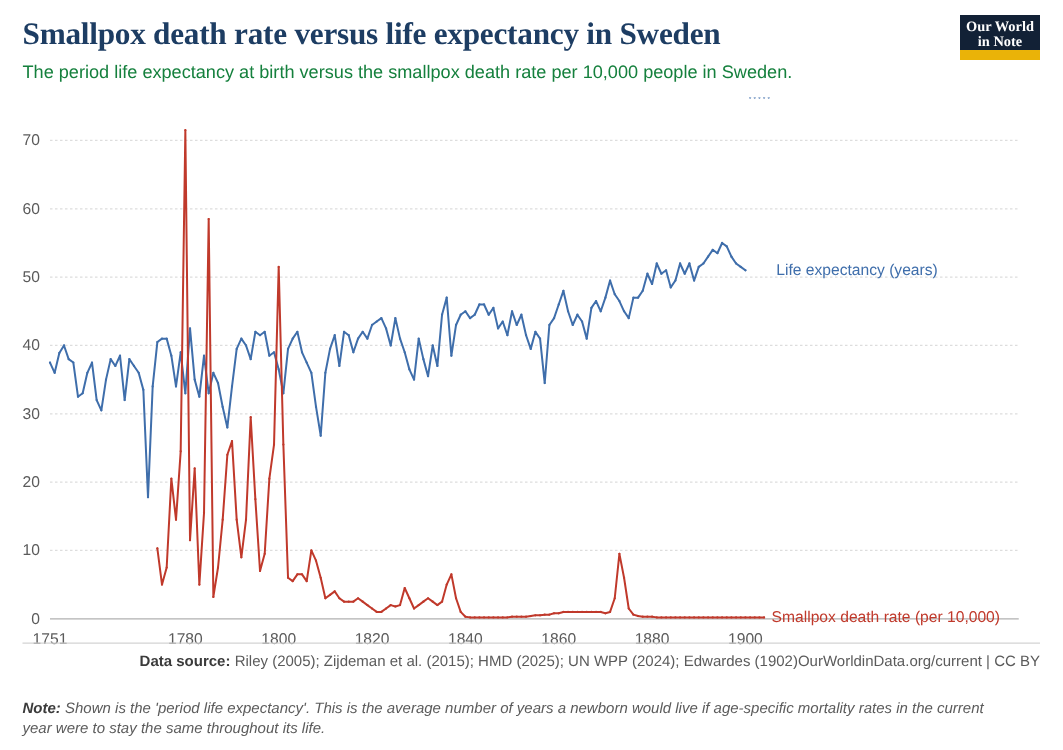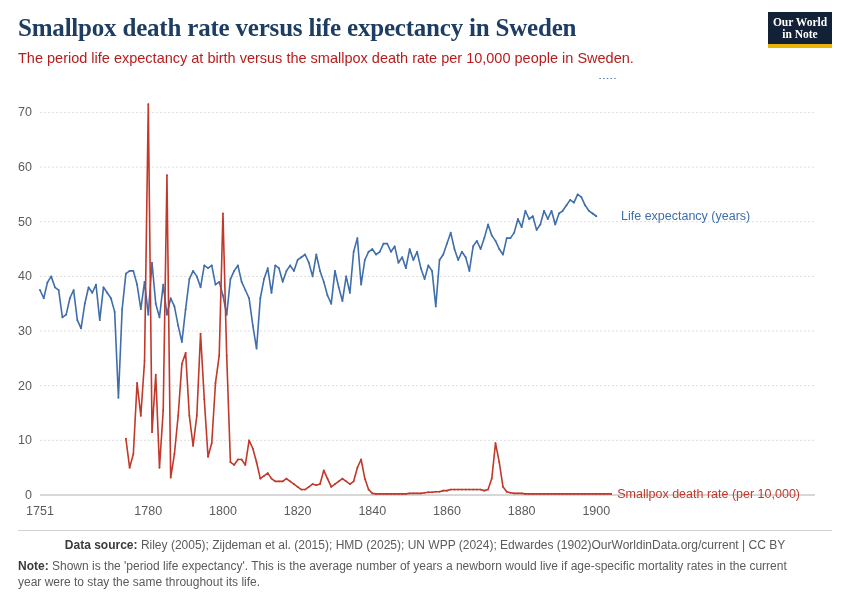--- a/index.html
+++ b/index.html
@@ -25,40 +25,40 @@
     font-family: "Liberation Serif", serif;
     font-size: 25px;
     font-weight: 700;
     color: #1d3d63;
     letter-spacing: -0.2px;
     margin: 0;
     line-height: 1.1;
   }
   .subtitle {
     font-size: 14.5px;
-    color: #b91c1c;
+    color: #15803d;
     margin: 7px 0 0 0;
     line-height: 1.25;
   }
   .logo {
     position: absolute;
     top: 12px;
     right: 18px;
     width: 64px;
     height: 36px;
     background: #122136;
     color: #ffffff;
     font-family: "Liberation Serif", serif;
     font-weight: 700;
     font-size: 11.5px;
     line-height: 12px;
     text-align: center;
     padding-top: 4px;
     box-sizing: border-box;
-    border-bottom: 4px solid #eab308;
+    border-bottom: 8px solid #eab308;
   }
   .chart-wrap {
     position: absolute;
     left: 0;
     top: 78px;
     width: 850px;
     height: 440px;
   }
   svg.chart {
     display: block;
@@ -80,37 +80,38 @@
     font-size: 12px;
     color: #5b5b5b;
     line-height: 1.35;
   }
   .footer .rule {
     border-top: 1px solid #d3d3d3;
     margin-bottom: 6px;
   }
   .footer .row {
     display: flex;
-    justify-content: center;
+    justify-content: flex-end;
     align-items: flex-start;
   }
   .footer b {
     color: #3b3b3b;
     font-weight: 700;
   }
   .footer .src {
     max-width: 600px;
   }
   .footer .right {
     white-space: nowrap;
     color: #5b5b5b;
   }
   .note {
-    margin-top: 4px;
+    margin-top: 20px;
     max-width: 790px;
+    font-style: italic;
   }
 </style>
 </head>
 <body>
 
 <div class="page">
 
   <h1 class="title">Smallpox death rate versus life expectancy in Sweden</h1>
   <p class="subtitle">The period life expectancy at birth versus the smallpox death rate per 10,000 people in Sweden.</p>
 

